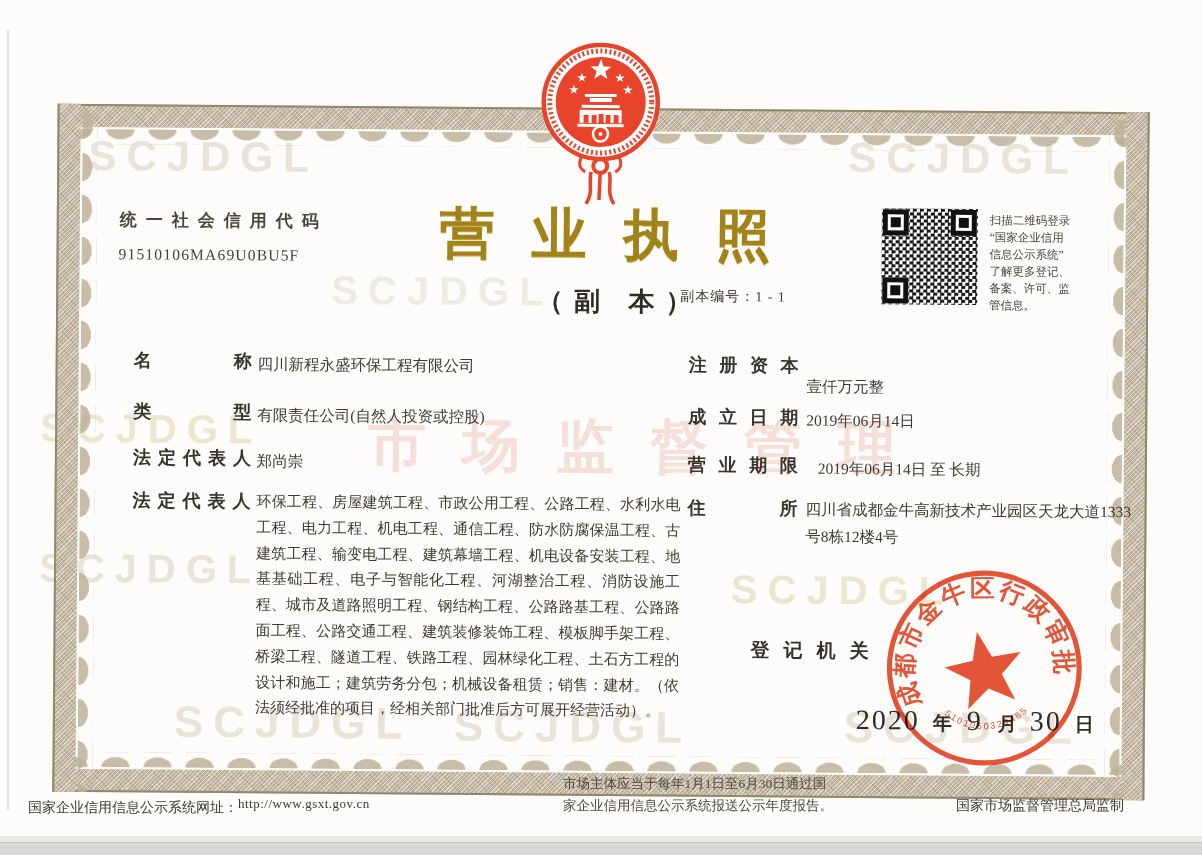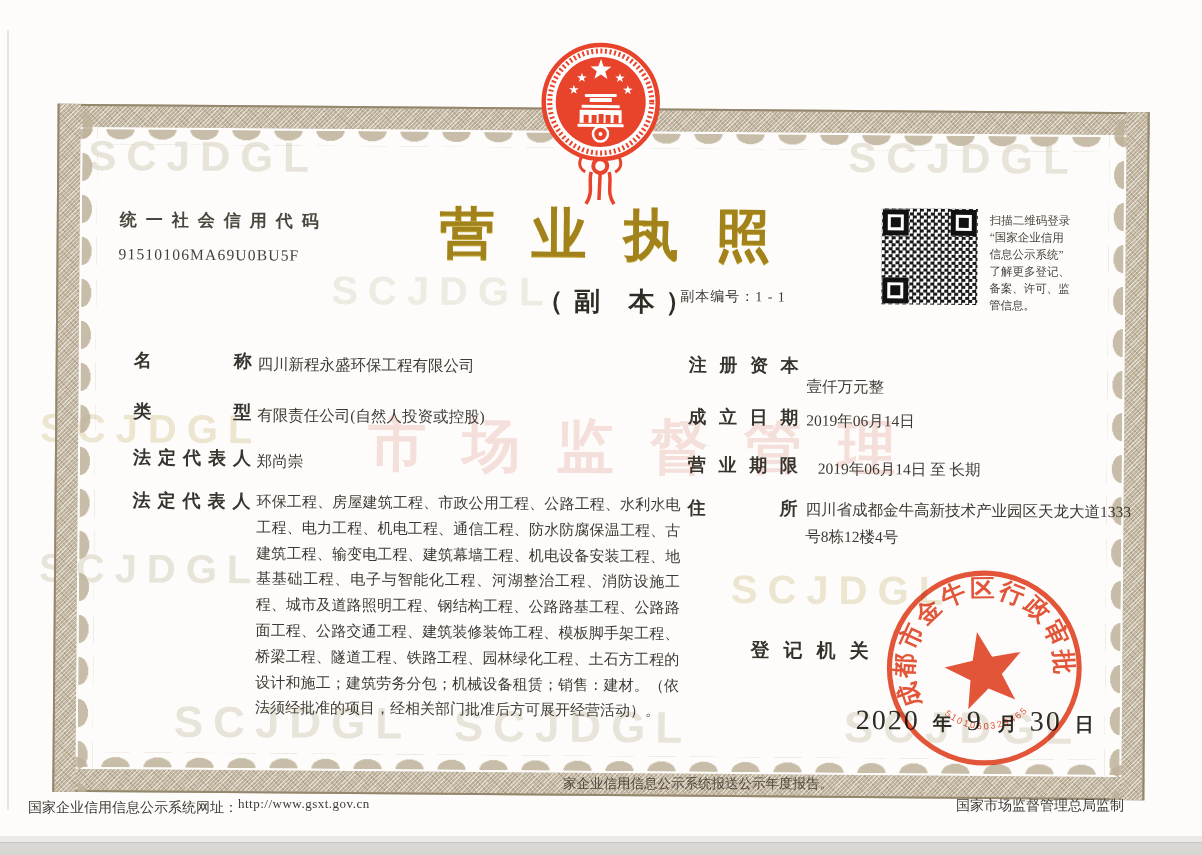--- a/index.html
+++ b/index.html
@@ -200,20 +200,21 @@
       <textPath href="#arcTop" startOffset="2">成都市金牛区行政审批局</textPath>
     </text>
     <polygon fill="#e0482a" points="100,64 109.7,90.65 138.04,91.64 115.69,109.1 123.51,136.36 100,120.5 76.49,136.36 84.31,109.1 61.96,91.64 90.3,90.65"></polygon>
     <text font-size="9" fill="#e0482a" letter-spacing="2" font-family="Liberation Sans, sans-serif">
       <textPath href="#arcBottom" startOffset="8">5101060329465</textPath>
     </text>
   </svg>
 </div>
 
 <div class="foot-center">
+  <div>市场主体应当于每年1月1日至6月30日通过国</div>
   <div>家企业信用信息公示系统报送公示年度报告。</div>
 </div>
 <div class="foot-left">
   <span>国家企业信用信息公示系统网址：</span><span class="url">http://www.gsxt.gov.cn</span>
 </div>
 <div class="foot-right">国家市场监督管理总局监制</div>
 
 <div class="scan-strip-bottom2"></div>
 <div class="scan-strip-bottom"></div>
 <div class="scan-edge-left"></div>

